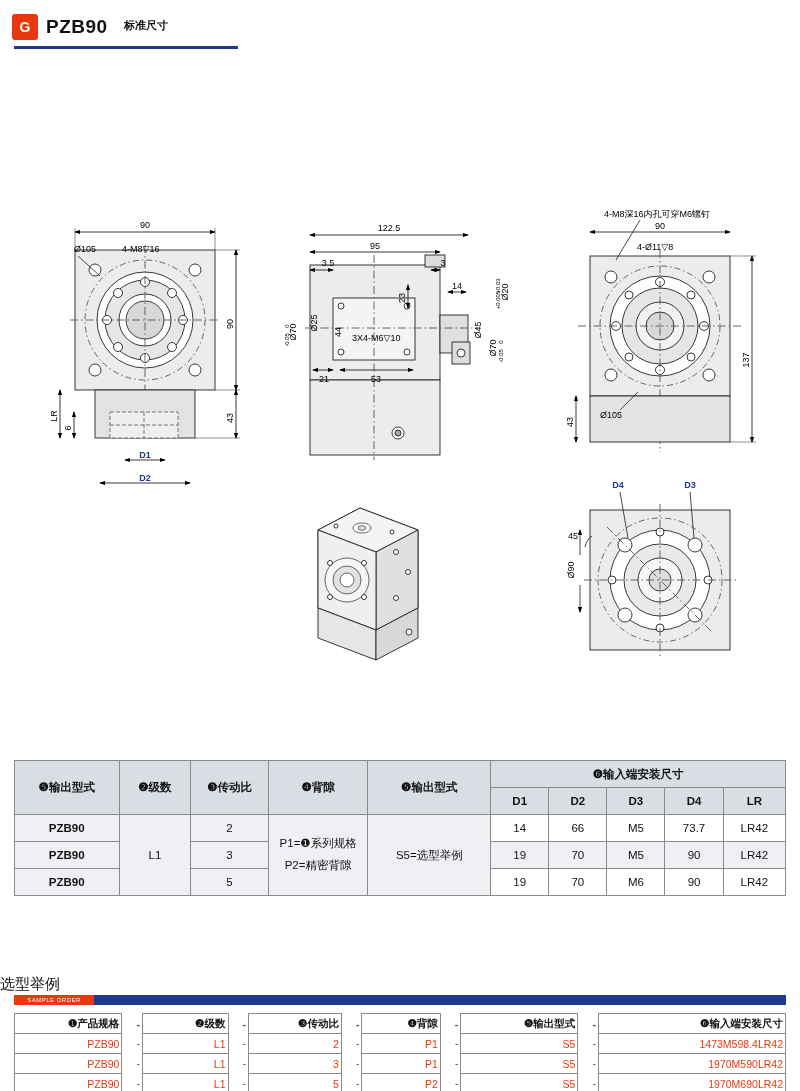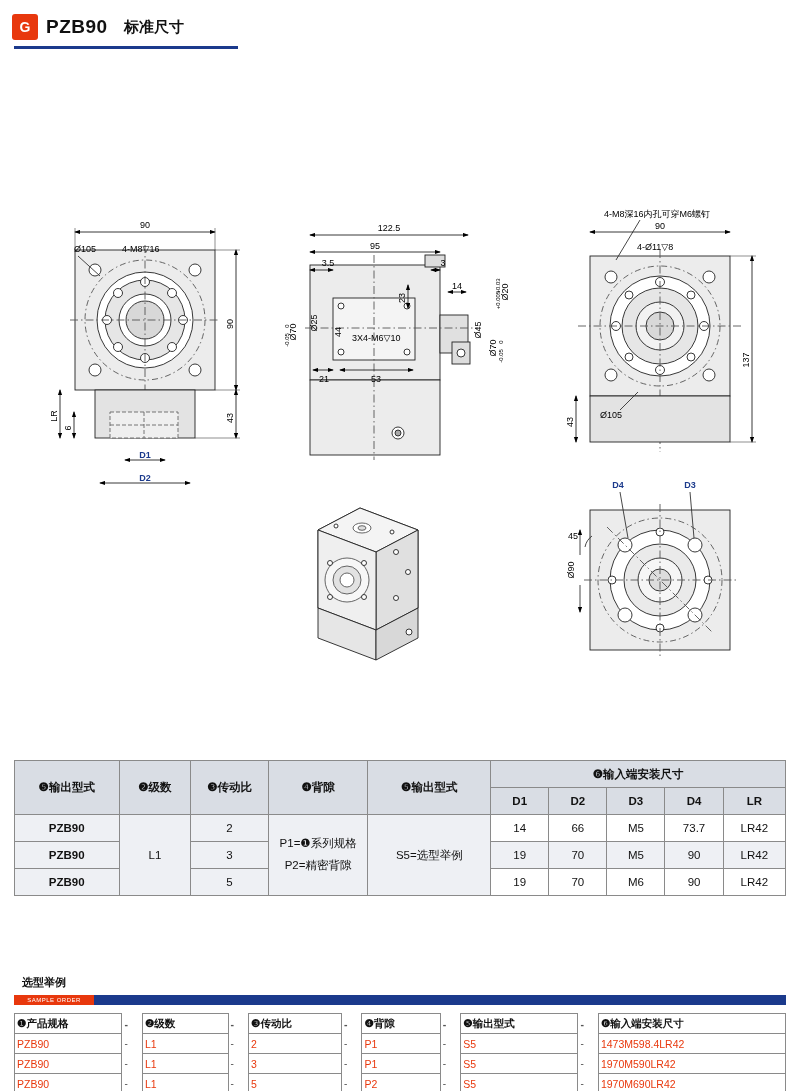--- a/index.html
+++ b/index.html
@@ -24,21 +24,21 @@
   .logo .g{
     position:absolute;left:5px;top:5px;width:16px;height:16px;
     color:#fff;font-size:14px;font-weight:bold;line-height:16px;text-align:center;
   }
   .title-main{
     position:absolute;left:46px;top:16px;
     font-size:19px;font-weight:bold;letter-spacing:.5px;
   }
   .title-sub{
     position:absolute;left:124px;top:18px;
-    font-size:15px;font-weight:bold;
+    font-size:11px;font-weight:bold;
   }
   .header-rule{
     position:absolute;left:14px;top:46px;width:224px;height:3px;background:#1b3a8c;
   }
 
   
   .drawing{position:absolute;left:0;top:60px;width:800px;height:660px;}
   svg.dwg{display:block;}
 
   
@@ -65,39 +65,39 @@
     font-size:11.5px;
   }
   .spec-table tbody td.model{
     font-weight:bold;
     background:#eef0f4;
   }
   .spec-table tbody td.white{background:#ffffff;}
 
   
   .sample-title{
-    position:absolute;left:22px;top:975px;
-    font-size:11px;font-weight:bold;
+    position:absolute;left:0;top:975px;
+    font-size:15px;font-weight:normal;
   }
   .sample-bar-red{
     position:absolute;left:14px;top:995px;width:80px;height:10px;background:#e8380d;
     color:#fff;font-size:6px;line-height:10px;text-align:center;letter-spacing:.5px;
   }
   .sample-bar-blue{
     position:absolute;left:94px;top:995px;width:692px;height:10px;background:#1b3a8c;
   }
 
   .order-table{
     position:absolute;left:14px;top:1013px;width:772px;
     border-collapse:collapse;font-size:10.5px;
   }
   .order-table td,.order-table th{
     border:1px solid #8a8a8a;
     height:19px;padding:0 2px;
-    text-align:left;vertical-align:middle;
+    text-align:right;vertical-align:middle;
   }
   .order-table thead th{background:#ffffff;font-weight:bold;font-size:10.5px;}
   .order-table tbody td{color:#e8380d;font-size:10.5px;}
   .order-table td.dash{border:none;color:#555;width:12px;font-size:10px;}
   .order-table thead th.dash{border:none;color:#555;}
 </style>
 </head>
 <body>
 
 <div class="page">

